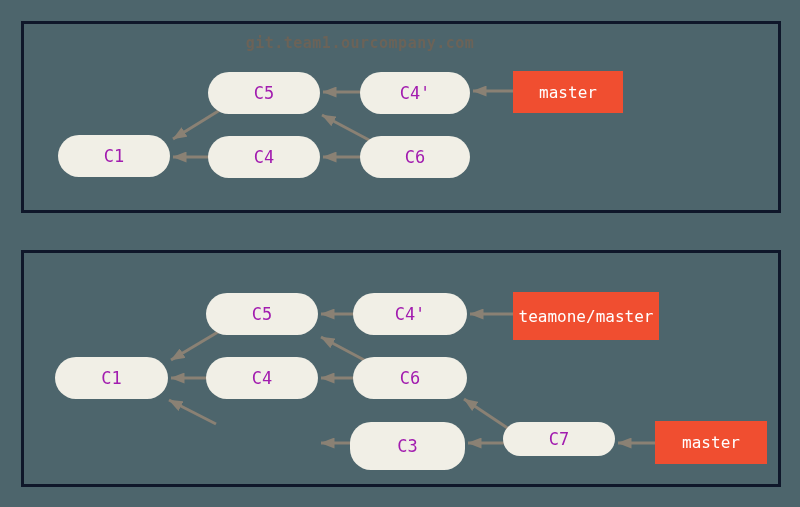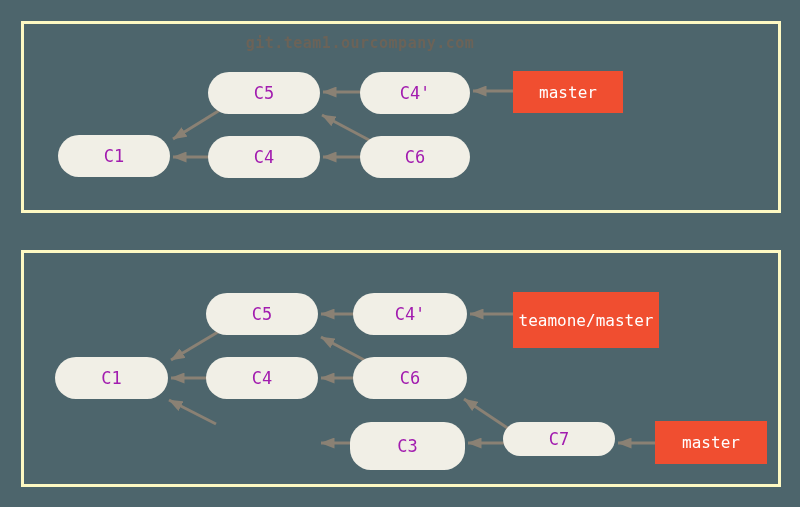--- a/index.html
+++ b/index.html
@@ -11,21 +11,21 @@
     position: relative;
     width: 800px;
     height: 507px;
     background: #4d656c;
     font-family: "DejaVu Sans Mono", "Liberation Mono", monospace;
     overflow: hidden;
   }
   .repo-box {
     position: absolute;
     box-sizing: border-box;
-    border: 3px solid #fef9c3;
+    border: 3px solid #0f172a;
     background: transparent;
   }
   .box-remote { left: 21px; top: 21px; width: 760px; height: 192px; }
   .box-local  { left: 21px; top: 250px; width: 760px; height: 237px; }
   .box-title {
     position: absolute;
     top: 10px;
     left: 0;
     width: 672px;
     text-align: center;
@@ -117,17 +117,17 @@
   <div class="repo-box box-local">
 
     <div class="node" style="left:182px; top:40px;  width:112px; height:42px;">C5</div>
     <div class="node" style="left:329px; top:40px;  width:114px; height:42px;">C4'</div>
     <div class="node" style="left:31px;  top:104px; width:113px; height:42px;">C1</div>
     <div class="node" style="left:182px; top:104px; width:112px; height:42px;">C4</div>
     <div class="node" style="left:329px; top:104px; width:114px; height:42px;">C6</div>
     <div class="node" style="left:326px; top:169px; width:115px; height:48px;">C3</div>
     <div class="node" style="left:479px; top:169px; width:112px; height:34px;text-align:center;">C7</div>
 
-    <div class="branch" style="left:489px; top:39px;  width:146px; height:56px;">teamone/master</div>
+    <div class="branch" style="left:489px; top:39px;  width:146px; height:48px;">teamone/master</div>
     <div class="branch" style="left:631px; top:168px; width:112px; height:43px;">master</div>
   </div>
 
 </div>
 
 </body></html>

